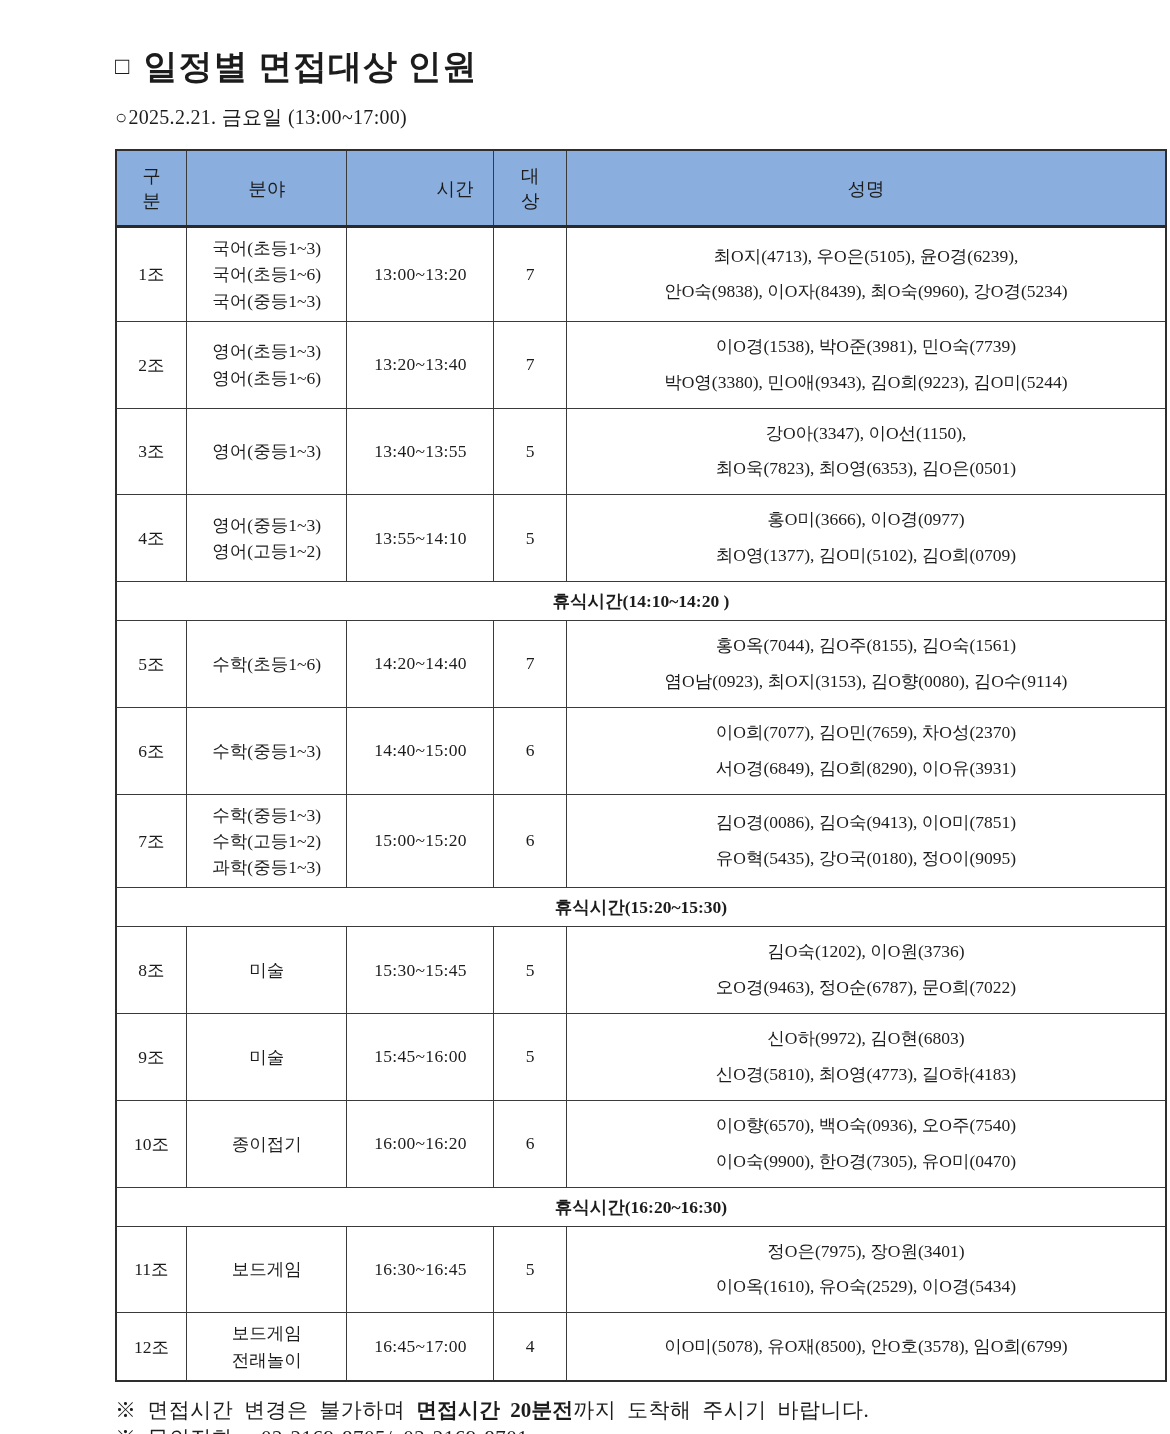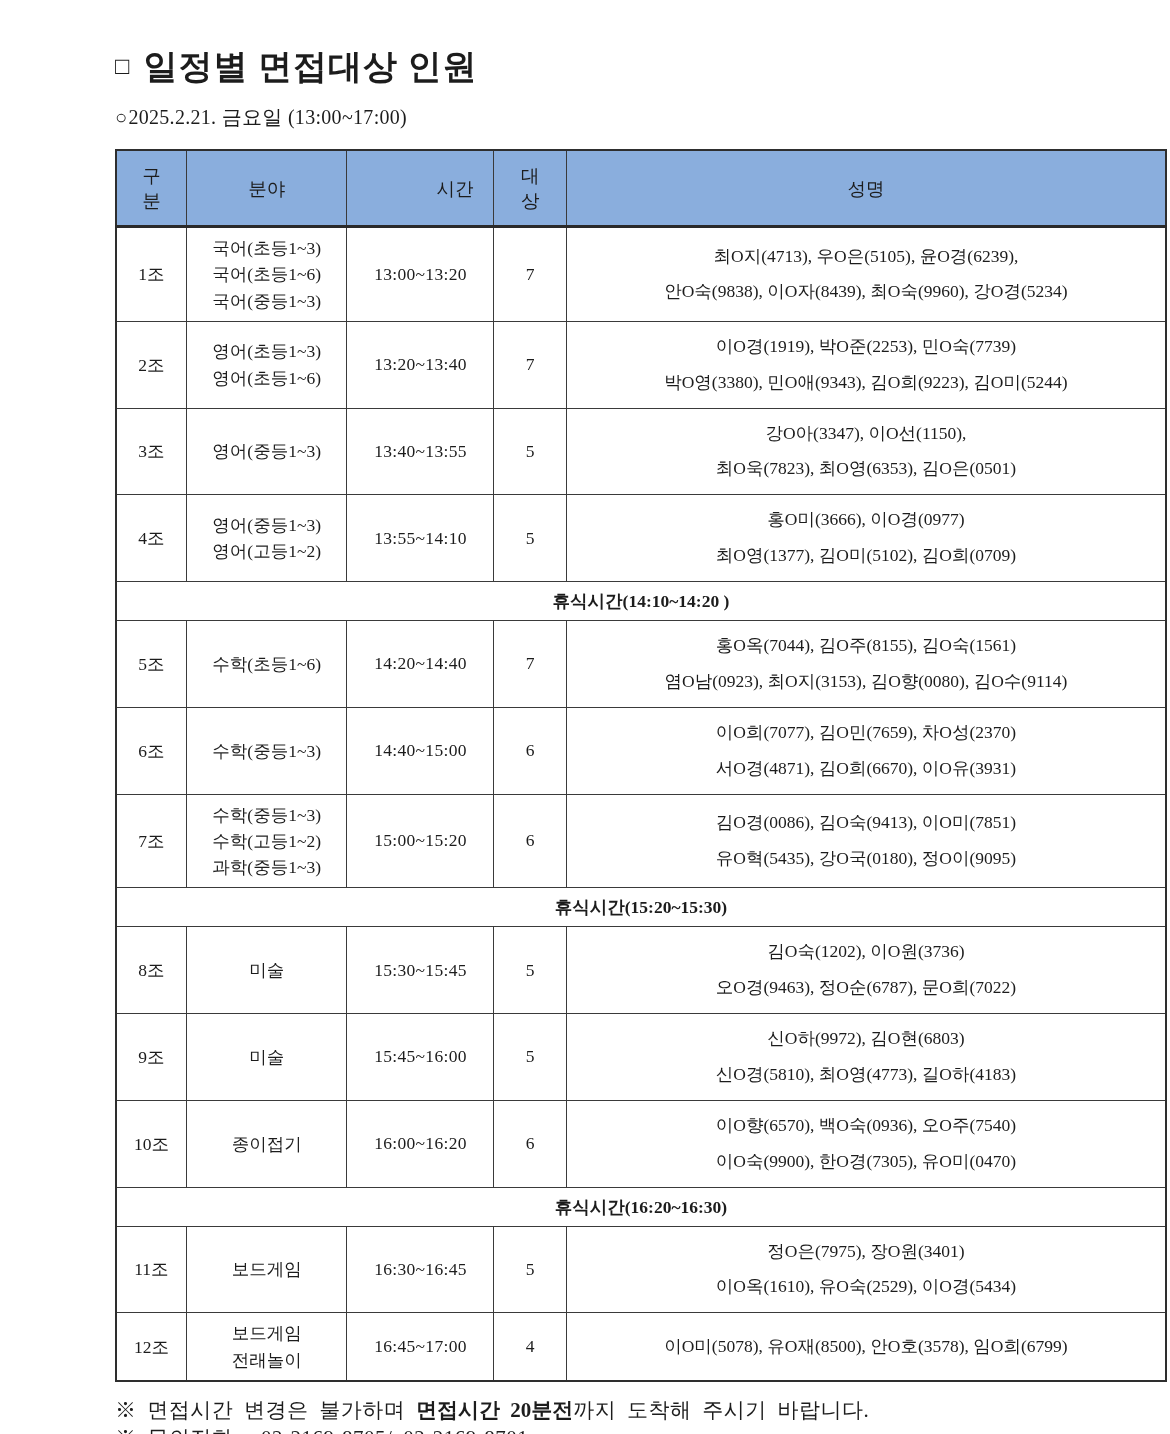--- a/index.html
+++ b/index.html
@@ -104,21 +104,21 @@
         </tr>
         <tr>
           <td class="group-cell">2조</td>
           <td class="field-cell">
             <div class="field-line">영어(초등1~3)</div>
             <div class="field-line">영어(초등1~6)</div>
           </td>
           <td class="time-cell">13:20~13:40</td>
           <td class="count-cell">7</td>
           <td class="names-cell">
-            <div class="name-line">이O경(1919), 박O준(2253), 민O숙(7739)</div>
+            <div class="name-line">이O경(1538), 박O준(3981), 민O숙(7739)</div>
             <div class="name-line">박O영(3380), 민O애(9343), 김O희(9223), 김O미(5244)</div>
           </td>
         </tr>
         <tr>
           <td class="group-cell">3조</td>
           <td class="field-cell">
             <div class="field-line">영어(중등1~3)</div>
           </td>
           <td class="time-cell">13:40~13:55</td>
           <td class="count-cell">5</td>
@@ -157,21 +157,21 @@
         </tr>
         <tr>
           <td class="group-cell">6조</td>
           <td class="field-cell">
             <div class="field-line">수학(중등1~3)</div>
           </td>
           <td class="time-cell">14:40~15:00</td>
           <td class="count-cell">6</td>
           <td class="names-cell">
             <div class="name-line">이O희(7077), 김O민(7659), 차O성(2370)</div>
-            <div class="name-line">서O경(4871), 김O희(6670), 이O유(3931)</div>
+            <div class="name-line">서O경(6849), 김O희(8290), 이O유(3931)</div>
           </td>
         </tr>
         <tr>
           <td class="group-cell">7조</td>
           <td class="field-cell">
             <div class="field-line">수학(중등1~3)</div>
             <div class="field-line">수학(고등1~2)</div>
             <div class="field-line">과학(중등1~3)</div>
           </td>
           <td class="time-cell">15:00~15:20</td>

